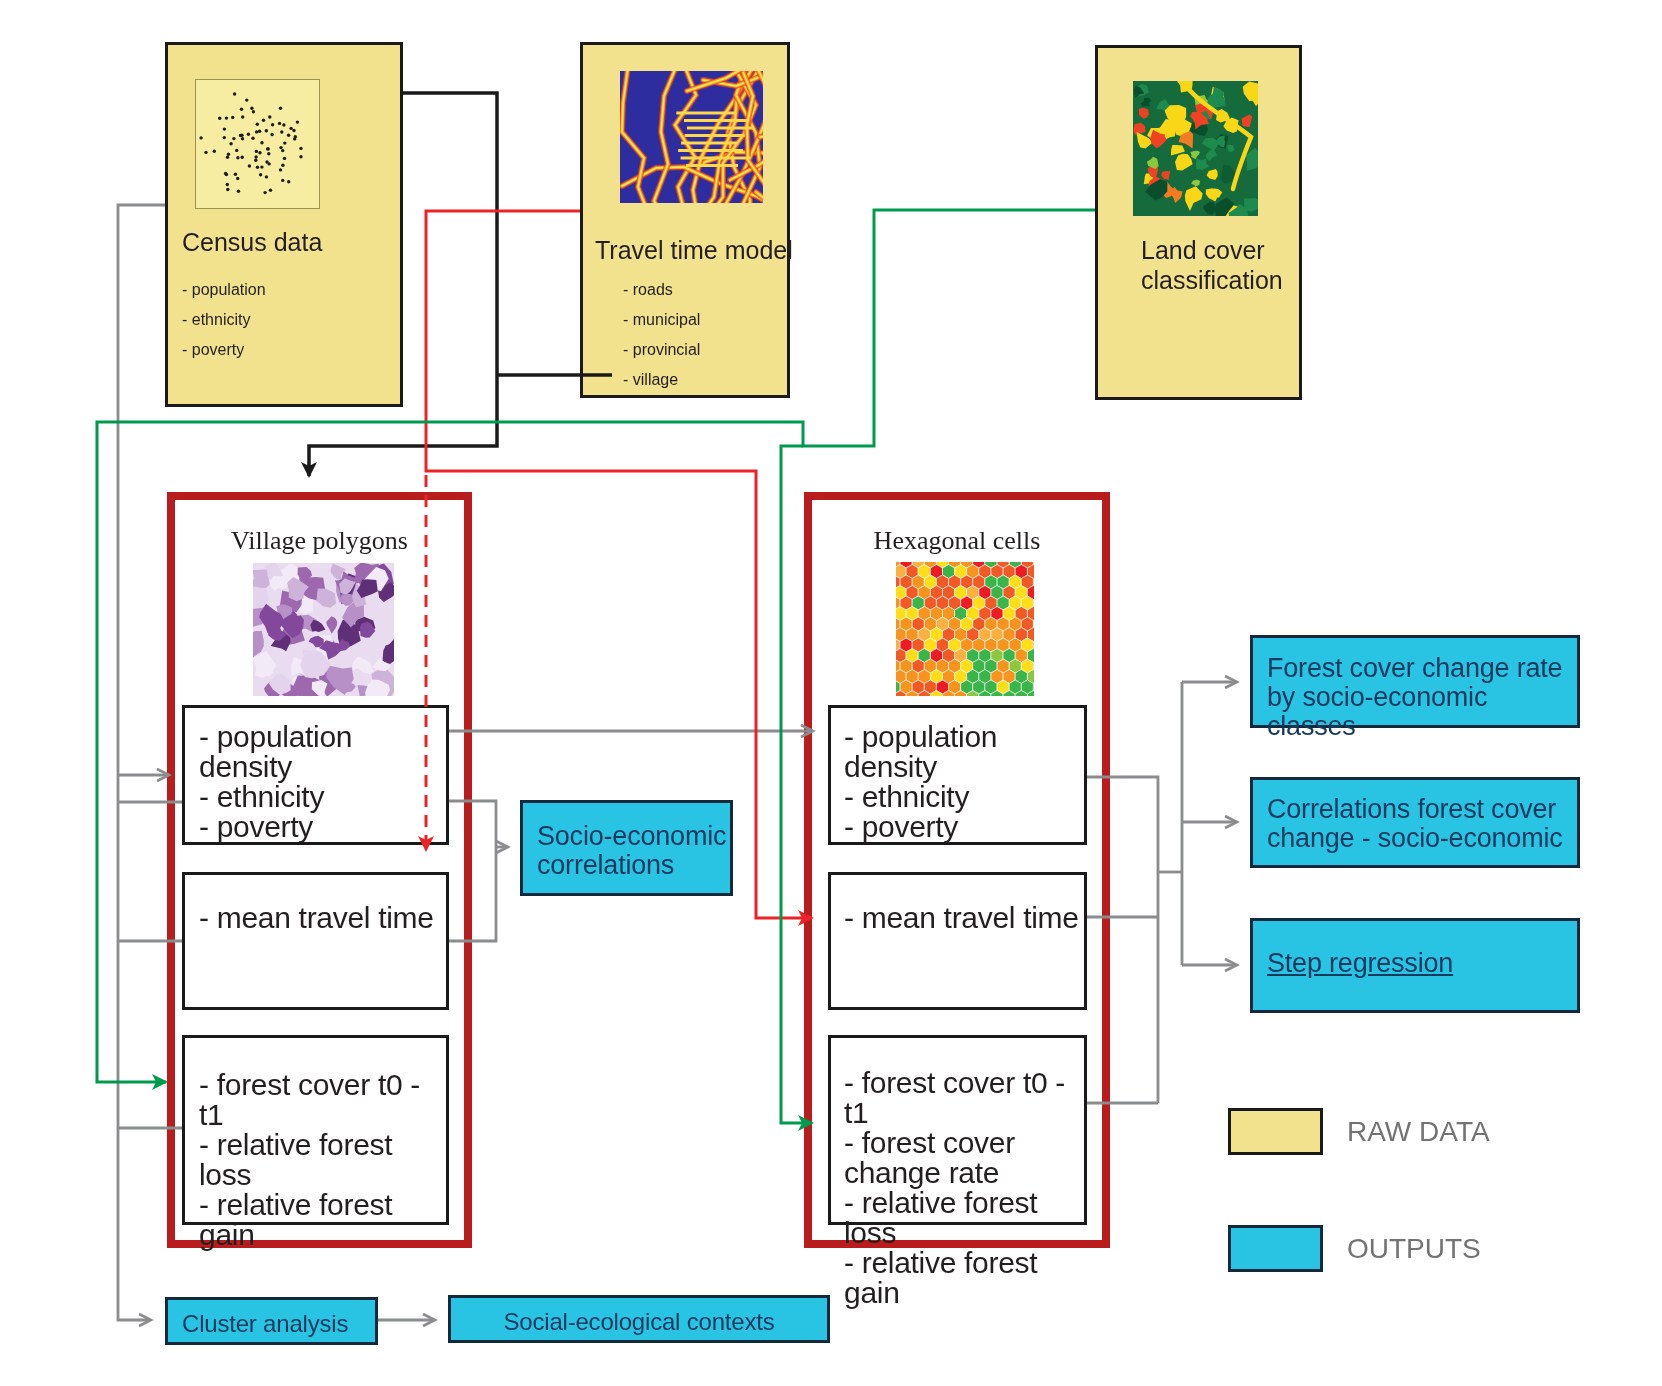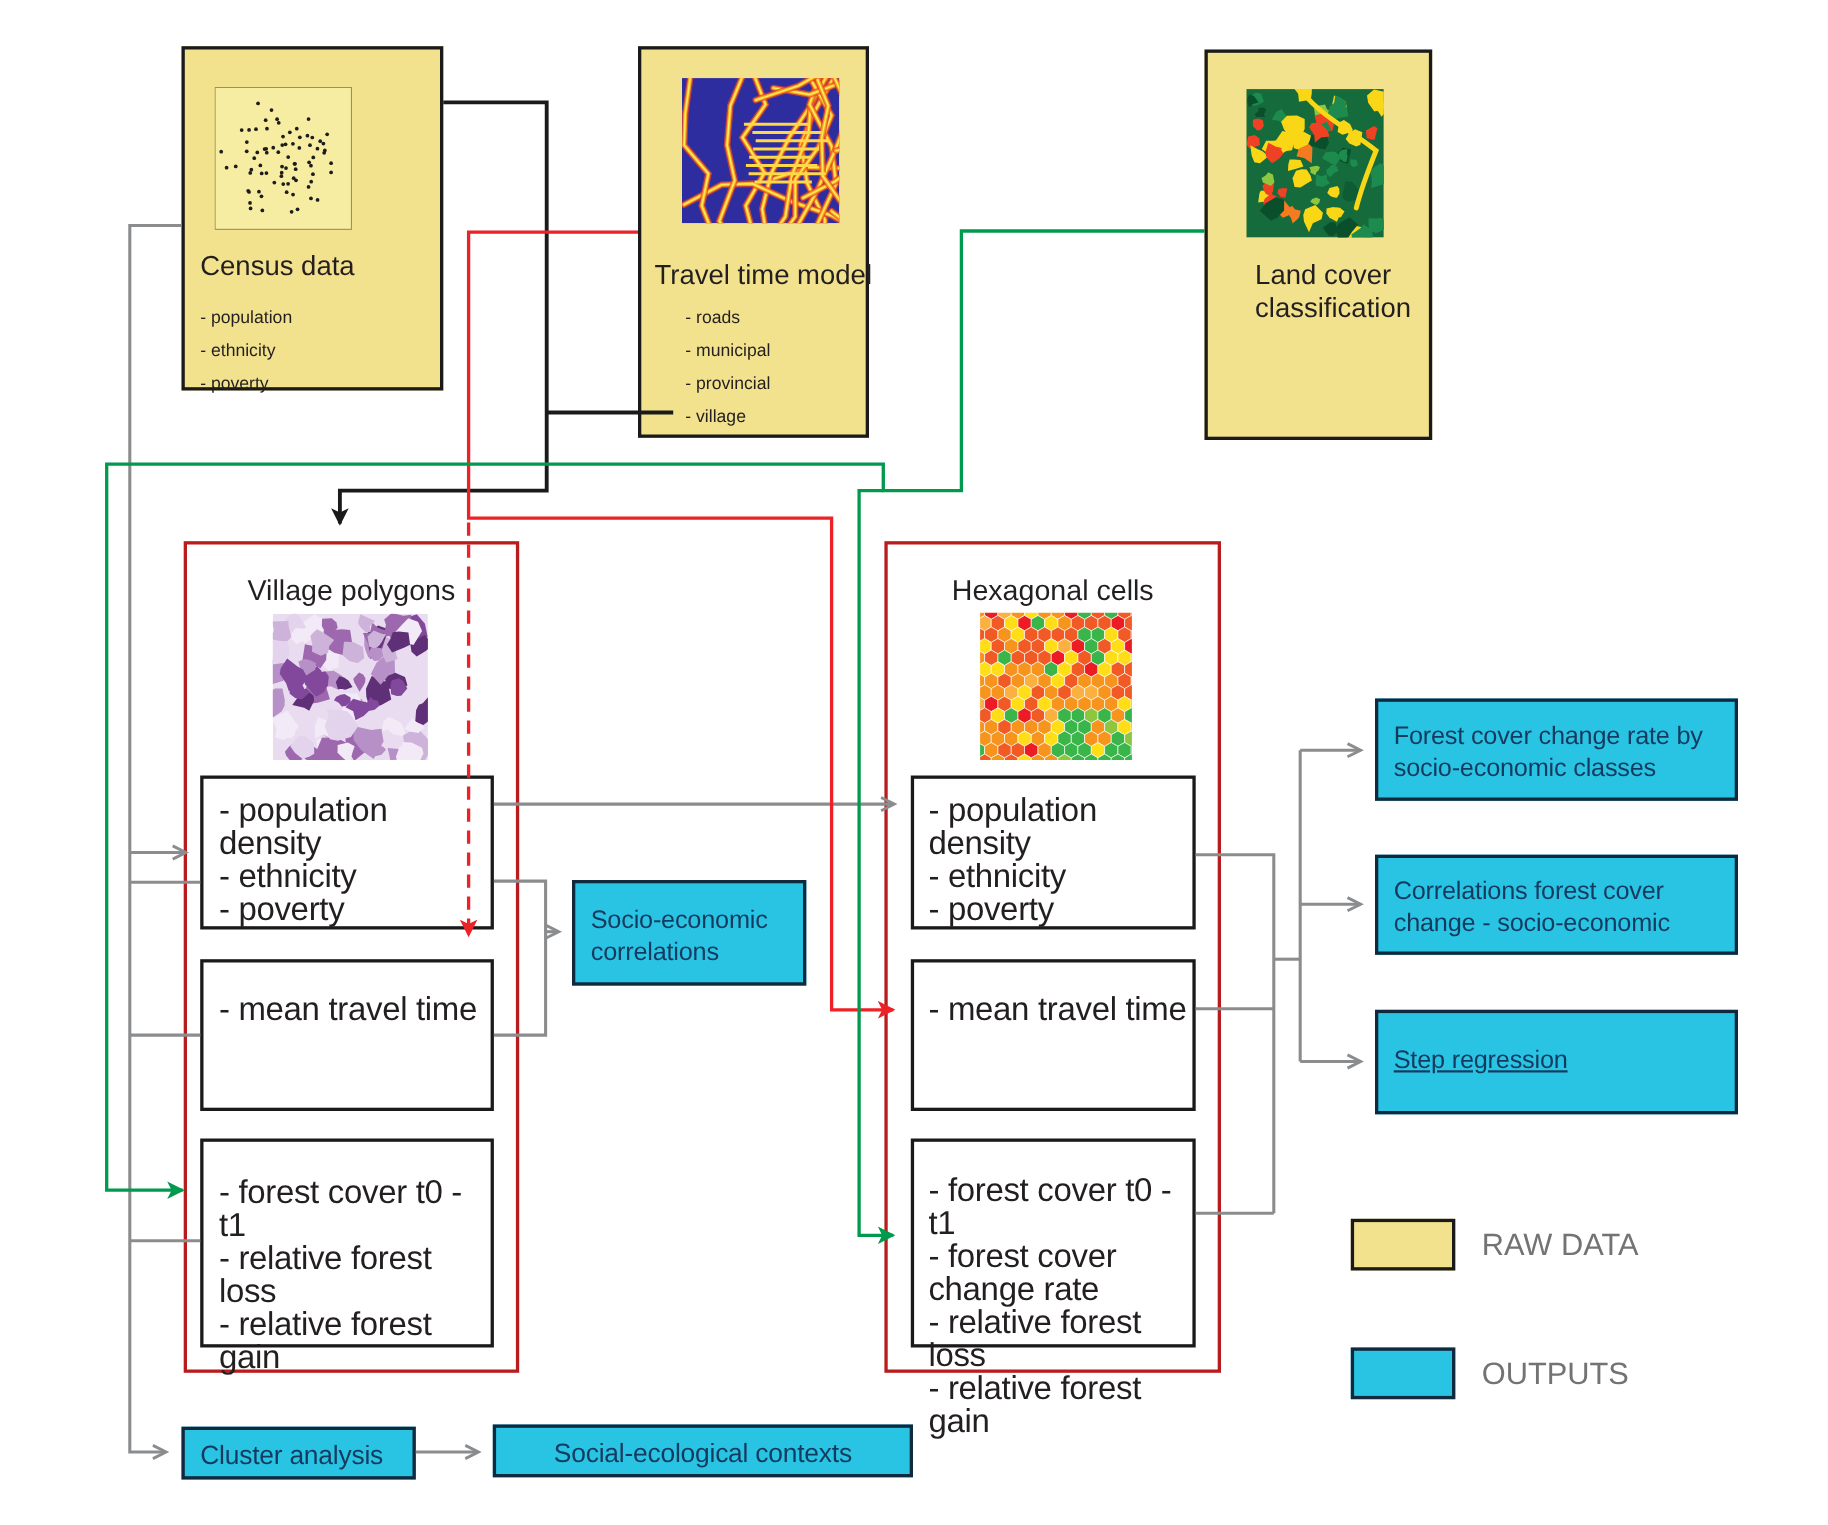--- a/index.html
+++ b/index.html
@@ -1,38 +1,38 @@
 <!DOCTYPE html>
 <html><head>
 <meta charset="utf-8">
 <style>
   html,body{margin:0;padding:0;background:#fff;}
   #canvas{position:relative;width:1662px;height:1386px;background:#fff;overflow:hidden;
     font-family:"Liberation Sans","DejaVu Sans",sans-serif;color:#231f20;}
   .abs{position:absolute;}
   .rawbox{position:absolute;background:#f2e28d;border:3px solid #1a1a1a;box-sizing:border-box;}
-  .panel{position:absolute;background:#fff;border:3px solid #b91c1c;box-sizing:border-box;}
+  .panel{position:absolute;background:#fff;border:8px solid #b91c1c;box-sizing:border-box;font-family:Liberation Serif, serif;}
   .innerbox{position:absolute;background:#fff;border:3px solid #1a1a1a;box-sizing:border-box;}
   .cyanbox{position:absolute;background:#29c4e4;border:3px solid #11293d;box-sizing:border-box;color:#143a5e;}
   .thumb{position:absolute;}
   .thumb svg{display:block;}
   .boxtitle{font-size:25px;line-height:30px;}
   .items{font-size:16px;line-height:30px;white-space:nowrap;}
   .inneritems{font-size:30px;line-height:30px;letter-spacing:-0.3px;}
   .paneltitle{position:absolute;width:100%;text-align:center;font-size:26px;line-height:30px;}
-  .cyantext{font-size:23px;line-height:29px;letter-spacing:-0.2px;}
+  .cyantext{font-size:27px;line-height:29px;letter-spacing:-0.2px;}
   .legendlabel{position:absolute;font-size:28px;line-height:30px;color:#737373;}
   #wires{position:absolute;left:0;top:0;pointer-events:none;}
 </style>
 </head>
 <body>
 
 <div id="canvas">
 
-  <div class="rawbox" style="left:165px;top:42px;width:238px;height:313px;">
+  <div class="rawbox" style="left:165px;top:42px;width:238px;height:365px;">
     <div class="thumb" id="thumb-census" style="left:27px;top:34px;width:125px;height:130px;">
         <svg width="125" height="130" viewBox="0 0 125 130">
           <rect x="0.5" y="0.5" width="124" height="129" fill="#f6eda2" stroke="#9a944f" stroke-width="1"></rect>
           <circle cx="71.4" cy="97.9" r="1.7" fill="#1c1c1c"></circle>
           <circle cx="56.9" cy="29.3" r="1.7" fill="#1c1c1c"></circle>
           <circle cx="65.6" cy="95.7" r="1.7" fill="#1c1c1c"></circle>
           <circle cx="62.5" cy="88.3" r="1.7" fill="#1c1c1c"></circle>
           <circle cx="74.1" cy="84.9" r="1.7" fill="#1c1c1c"></circle>
           <circle cx="53.4" cy="55.3" r="1.7" fill="#1c1c1c"></circle>
           <circle cx="73.8" cy="74.8" r="1.7" fill="#1c1c1c"></circle>

